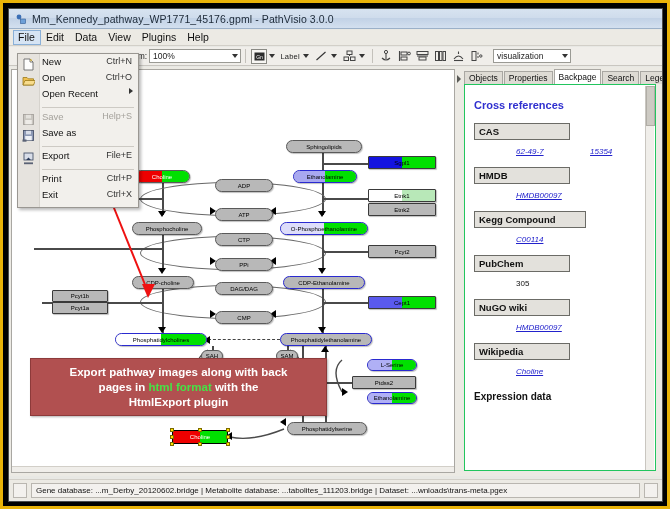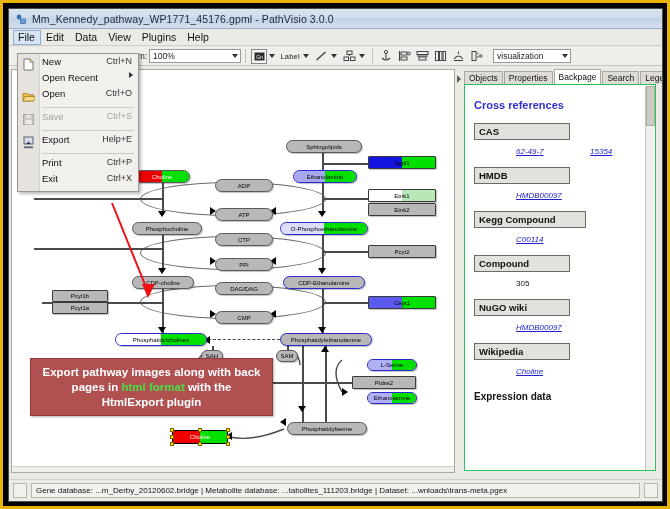--- a/index.html
+++ b/index.html
@@ -601,21 +601,21 @@
             <span class="handle" style="left:-3px;bottom:-3px;"></span>
             <span class="handle" style="left:25px;bottom:-3px;"></span>
             <span class="handle" style="right:-3px;bottom:-3px;"></span>
           </div>
 
           <svg class="redarrow" style="left:0;top:0;width:444px;height:404px;pointer-events:none">
             <line x1="100" y1="133" x2="136" y2="222" stroke="#ee1111" stroke-width="2"></line>
             <polygon points="136,228 130,214 143,214" fill="#ee1111"></polygon>
           </svg>
 
-          <div class="callout" style="left:18px; top:288px; width:243px; height:58px;">
+          <div class="callout" style="left:18px; top:288px; width:297px; height:58px;">
             <div>
               <div>Export pathway images along with back</div>
               <div>
                 <span>pages in </span><span class="hl">html format</span><span> with the</span>
               </div>
               <div>HtmlExport plugin</div>
             </div>
           </div>
 
           <div class="cv-scroll-b"></div>
@@ -643,21 +643,21 @@
             <a class="xref-val">62-49-7</a>
 
             <a class="xref-val">15354</a>
 
             <div class="xref-box">HMDB</div>
             <a class="xref-val">HMDB00097</a>
 
             <div class="xref-box" style="width:112px">Kegg Compound</div>
             <a class="xref-val">C00114</a>
 
-            <div class="xref-box">Compound</div>
+            <div class="xref-box">PubChem</div>
             <span class="xref-val plain">305</span>
 
             <div class="xref-box">NuGO wiki</div>
             <a class="xref-val">HMDB00097</a>
 
             <div class="xref-box">Wikipedia</div>
             <a class="xref-val">Choline</a>
 
             <div class="expr-head">Expression data</div>
           </div>
@@ -683,63 +683,75 @@
             <path d="M2 1 h6 l3 3 v8 h-9 z" fill="#fdfdfd" stroke="#6a6a6a" stroke-width=".9"></path>
             <path d="M8 1 v3 h3" fill="none" stroke="#6a6a6a" stroke-width=".9"></path>
             <path d="M8.5 0.5 l1.6 1.6 l-1.6 1.6 z" fill="#e8c030"></path>
           </svg>
         </span>
         <span class="lbl">New</span>
         <span class="acc">Ctrl+N</span>
       </div>
 
       <div class="fm-row">
-        <span class="lbl">Open Recent</span>
-        <span class="sub-arrow"></span>
-      </div>
-
-      <div class="fm-row">
         <span class="fm-ico">
           <svg width="13" height="13" viewBox="0 0 13 13">
             <path d="M1 3.5 h4 l1.2 1.3 h5.3 v6.2 h-10.5 z" fill="#f0c050" stroke="#9a7a1a" stroke-width=".8"></path>
             <path d="M1 11 l2 -4.5 h10.5 l-2 4.5 z" fill="#f8dc8c" stroke="#9a7a1a" stroke-width=".8"></path>
           </svg>
         </span>
         <span class="lbl">Open</span>
         <span class="acc">Ctrl+O</span>
+      </div>
+
+      <div class="fm-row">
+        <span class="lbl">Open Recent</span>
+        <span class="sub-arrow"></span>
       </div>
 
       <div class="fm-sep"></div>
 
       <div class="fm-row dim">
         <span class="fm-ico">
           <svg width="13" height="13" viewBox="0 0 13 13">
             <rect x="1.5" y="1.5" width="10" height="10" fill="#c9c6c0" stroke="#a5a29c" stroke-width=".9"></rect>
             <rect x="4" y="1.8" width="5" height="3.6" fill="#e4e2dd"></rect>
             <rect x="3.2" y="7" width="6.6" height="4.3" fill="#eeece8"></rect>
           </svg>
         </span>
         <span class="lbl">Save</span>
-        <span class="acc">Ctrl+S</span>
-      </div>
-
+        <span class="acc">Help+S</span>
+      </div>
+
+      <div class="fm-row">
+        <span class="fm-ico">
+          <svg width="13" height="13" viewBox="0 0 13 13">
+            <rect x="1.5" y="1.5" width="10" height="10" fill="#8d99b5" stroke="#4a546c" stroke-width=".9"></rect>
+            <rect x="4" y="1.8" width="5" height="3.6" fill="#d8dde8"></rect>
+            <rect x="3.2" y="7" width="6.6" height="4.3" fill="#eef1f6"></rect>
+            <rect x="0.5" y="10.5" width="4" height="2.2" fill="#5a6275"></rect>
+          </svg>
+        </span>
+        <span class="lbl">Save as</span>
+        <span class="acc"></span>
+      </div>
 
       <div class="fm-sep"></div>
 
 
       <div class="fm-row">
         <span class="fm-ico">
           <svg width="13" height="13" viewBox="0 0 13 13">
             <rect x="2" y="1" width="9" height="7" fill="#d8dde8" stroke="#4a546c" stroke-width=".9"></rect>
             <path d="M6.5 5.4 l2.4 2.6 h-4.8 z" fill="#2a3a5a"></path>
             <rect x="2" y="10.4" width="9" height="1.8" fill="#5a6275"></rect>
           </svg>
         </span>
         <span class="lbl">Export</span>
-        <span class="acc">Help+E</span>
+        <span class="acc">File+E</span>
       </div>
 
       <div class="fm-sep"></div>
 
       <div class="fm-row">
         <span class="lbl">Print</span>
         <span class="acc">Ctrl+P</span>
       </div>
 
       <div class="fm-row">

